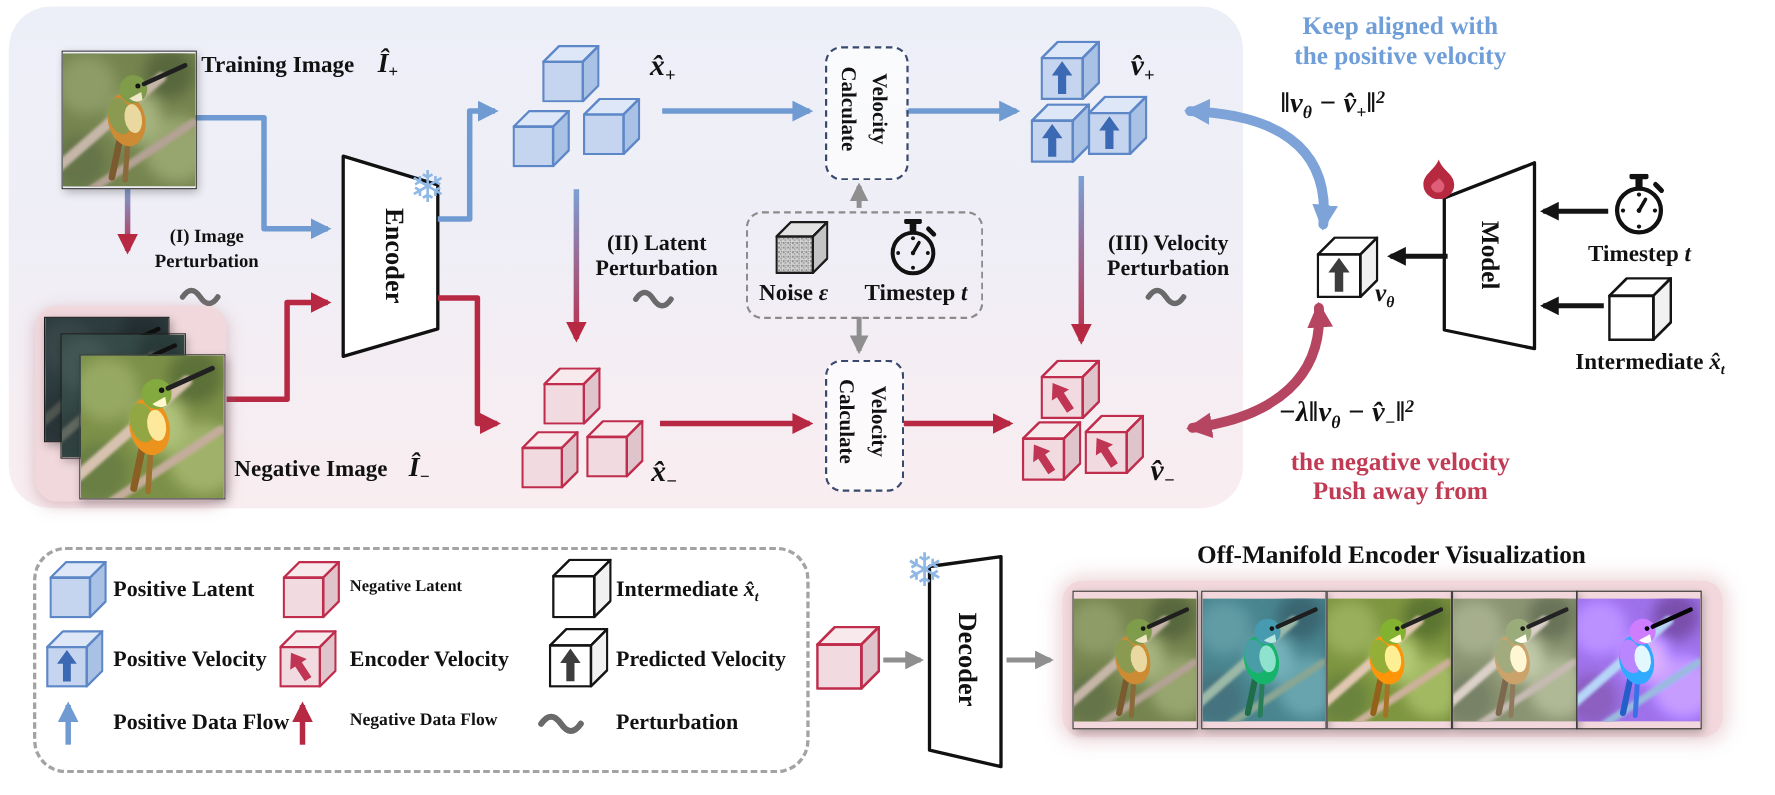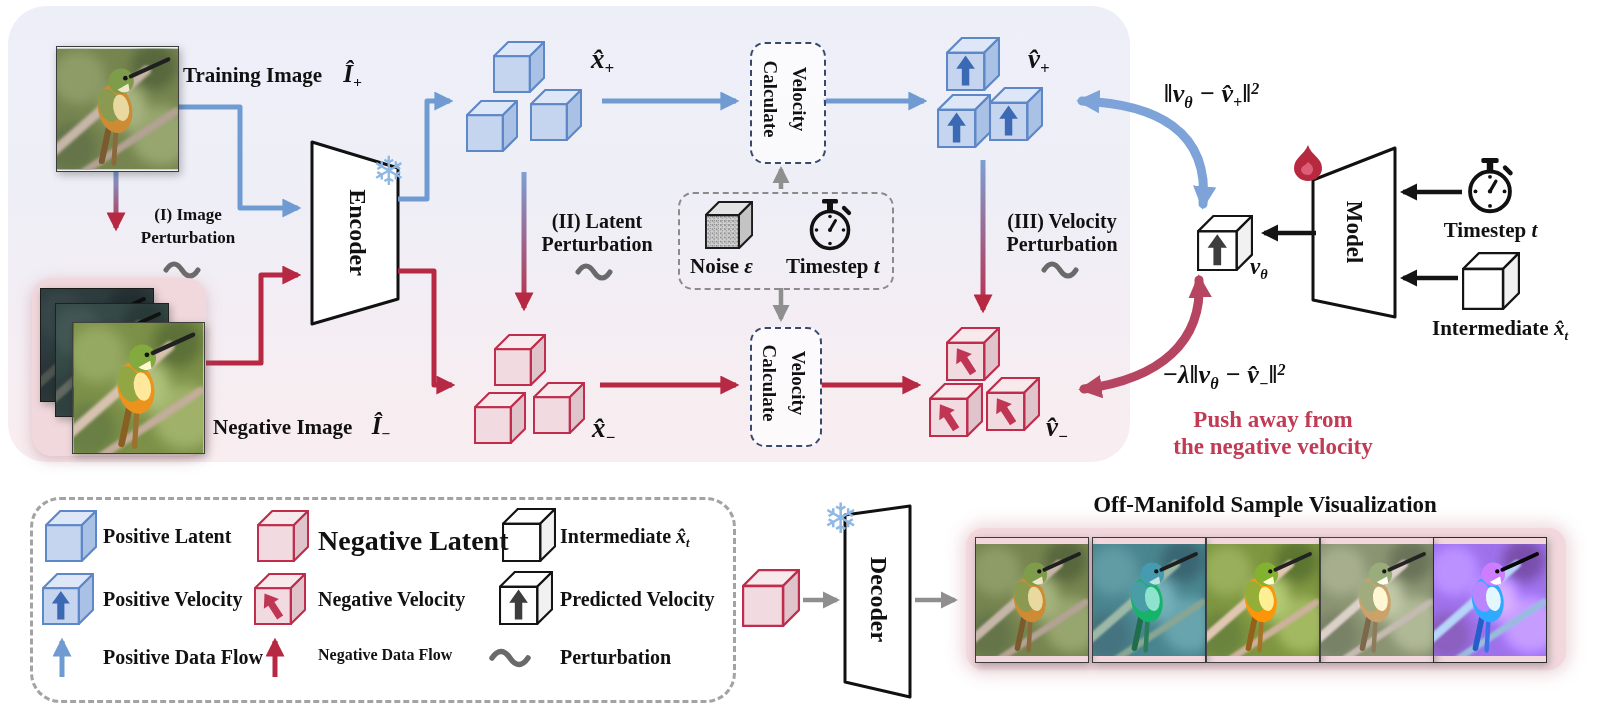--- a/index.html
+++ b/index.html
@@ -297,21 +297,21 @@
   </div>
 <div class="img f-v5" style="left:1433px;top:537px;width:112px;height:124px">
     <svg viewBox="0 0 100 100">
       <use href="#bird"></use>
     </svg>
   </div>
 
 <span class="snow" style="left:372px;top:148px;font-size:40px">❄</span>
 <span class="snow" style="left:823px;top:494px;font-size:42px">❄</span>
 
-<div class="lbl" style="left:183px;top:60px;font-size:21px">
+<div class="lbl" style="left:183px;top:44px;font-size:21px">
   <span>Training Image</span>
   <span class="math" style="font-size:25px;margin-left:16px"><span>Î</span><sub>+</sub></span>
 </div>
 <div class="lbl" style="left:213px;top:412px;font-size:21px">
   <span>Negative Image</span>
   <span class="math" style="font-size:25px;margin-left:14px"><span>Î</span><sub>−</sub></span>
 </div>
 
 <div class="lbl ctr" style="left:122px;top:203px;width:132px;font-size:17px;line-height:23px">
   <div>(I) Image</div>
@@ -342,44 +342,46 @@
   <span>Timestep</span> <span class="math">t</span>
 </div>
 
 <div class="lbl math" style="left:591px;top:44px;font-size:27px"><span>x̂</span><sub>+</sub></div>
 <div class="lbl math" style="left:592px;top:413px;font-size:27px"><span>x̂</span><sub>−</sub></div>
 <div class="lbl math" style="left:1028px;top:44px;font-size:27px"><span>v̂</span><sub>+</sub></div>
 <div class="lbl math" style="left:1046px;top:412px;font-size:27px"><span>v̂</span><sub>−</sub></div>
 <div class="lbl math" style="left:1250px;top:254px;font-size:23px"><span>v</span><sub>θ</sub></div>
 
 <div class="lbl ctr blue" style="left:1158px;top:10px;width:230px;font-size:23px;line-height:27px">
+  <div>Keep aligned with</div>
+    <div>the positive velocity</div>
 </div>
 <div class="lbl ctr math" style="left:1104px;top:79px;width:215px;font-size:26px">
   <span>‖v</span><sub>θ</sub><span> − v̂</span><sub>+</sub><span>‖</span><sup>2</sup>
 </div>
 <div class="lbl ctr math" style="left:1109px;top:360px;width:230px;font-size:26px">
   <span>−λ‖v</span><sub>θ</sub><span> − v̂</span><sub>−</sub><span>‖</span><sup>2</sup>
 </div>
 <div class="lbl ctr crimson" style="left:1158px;top:406px;width:230px;font-size:23px;line-height:27px">
-  <div>Push away from</div>
-    <div>the negative velocity</div>
+  <div>the negative velocity</div>
+    <div>Push away from</div>
 </div>
 
 <div class="lbl ctr" style="left:1428px;top:218px;width:125px;font-size:21px">
   <span>Timestep</span> <span class="math">t</span>
 </div>
 <div class="lbl ctr" style="left:1405px;top:316px;width:190px;font-size:21px">
   <span>Intermediate</span> <span class="math"><span>x̂</span><sub>t</sub></span>
 </div>
 
 <div class="lbl" style="left:103px;top:525px;font-size:20px">Positive Latent</div>
 <div class="lbl" style="left:103px;top:588px;font-size:20px">Positive Velocity</div>
 <div class="lbl" style="left:103px;top:646px;font-size:20px">Positive Data Flow</div>
-<div class="lbl" style="left:318px;top:525px;font-size:28px">Negative Latent</div>
-<div class="lbl" style="left:318px;top:588px;font-size:20px">Negative Velocity</div>
+<div class="lbl" style="left:318px;top:525px;font-size:15px">Negative Latent</div>
+<div class="lbl" style="left:318px;top:588px;font-size:20px">Encoder Velocity</div>
 <div class="lbl" style="left:318px;top:646px;font-size:16px">Negative Data Flow</div>
 <div class="lbl" style="left:560px;top:525px;font-size:20px">
   <span>Intermediate</span> <span class="math"><span>x̂</span><sub>t</sub></span>
 </div>
 <div class="lbl" style="left:560px;top:588px;font-size:20px">Predicted Velocity</div>
 <div class="lbl" style="left:560px;top:646px;font-size:20px">Perturbation</div>
 
-<div class="lbl ctr" style="left:1055px;top:492px;width:420px;font-size:23px">Off-Manifold Sample Visualization</div>
+<div class="lbl ctr" style="left:1055px;top:492px;width:420px;font-size:23px">Off-Manifold Encoder Visualization</div>
 
 </body></html>

